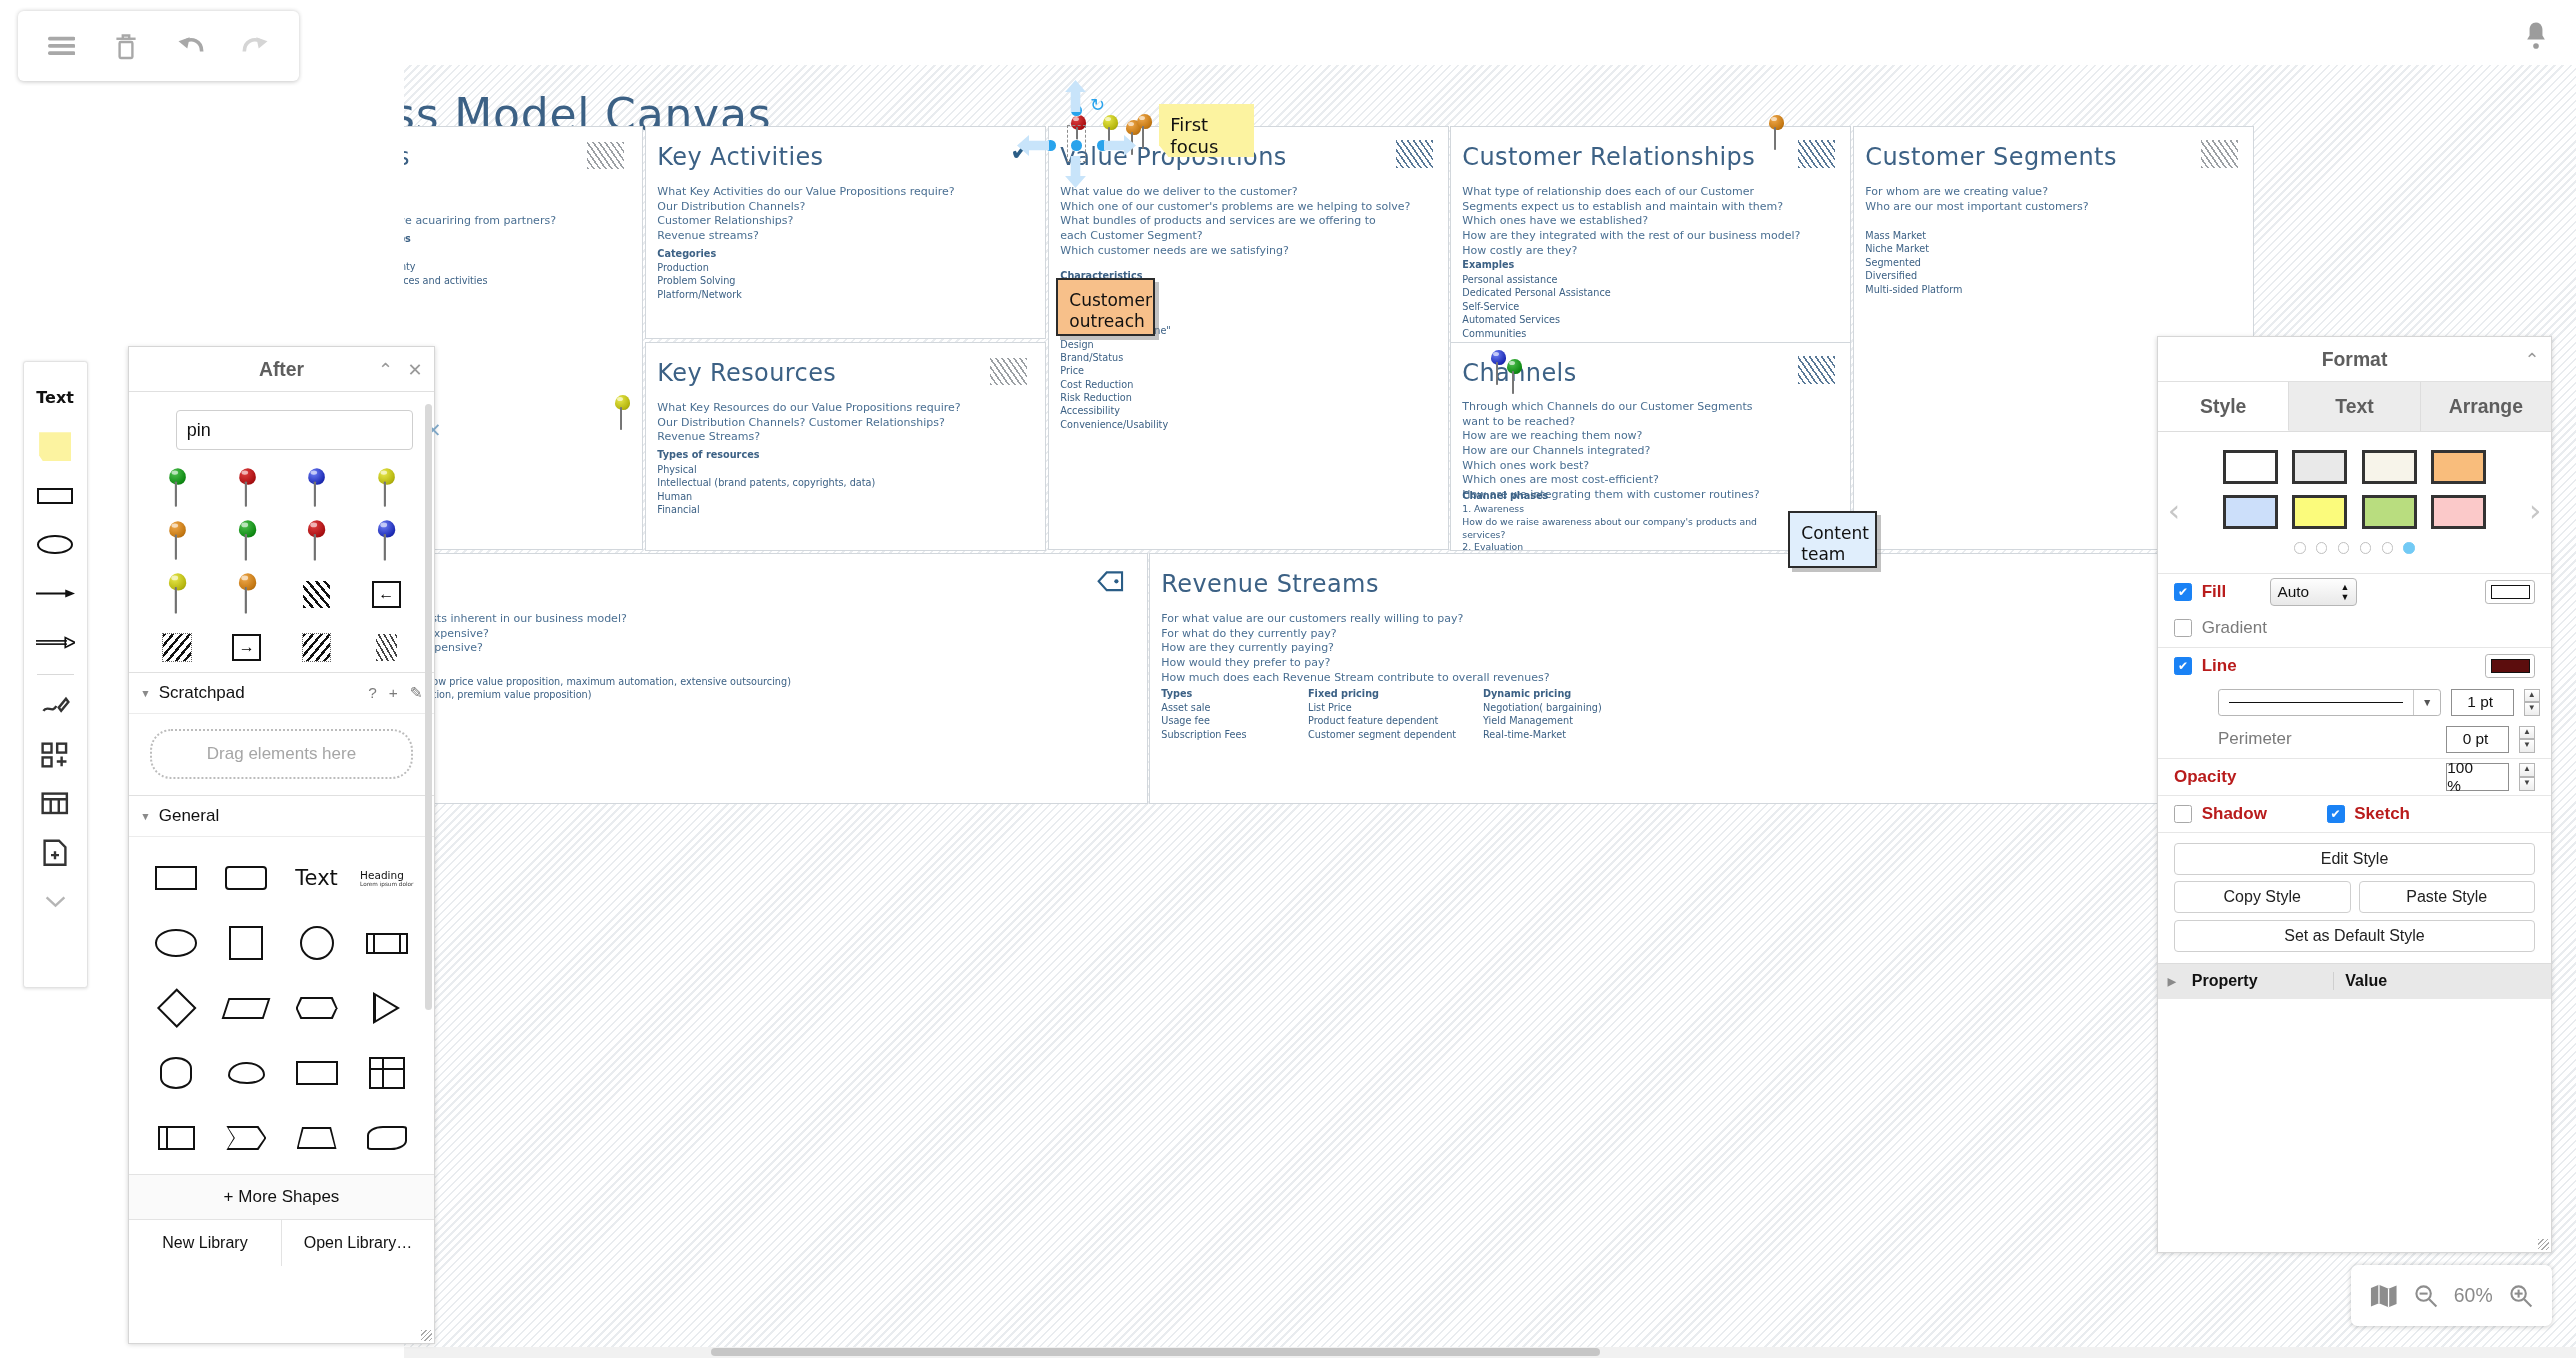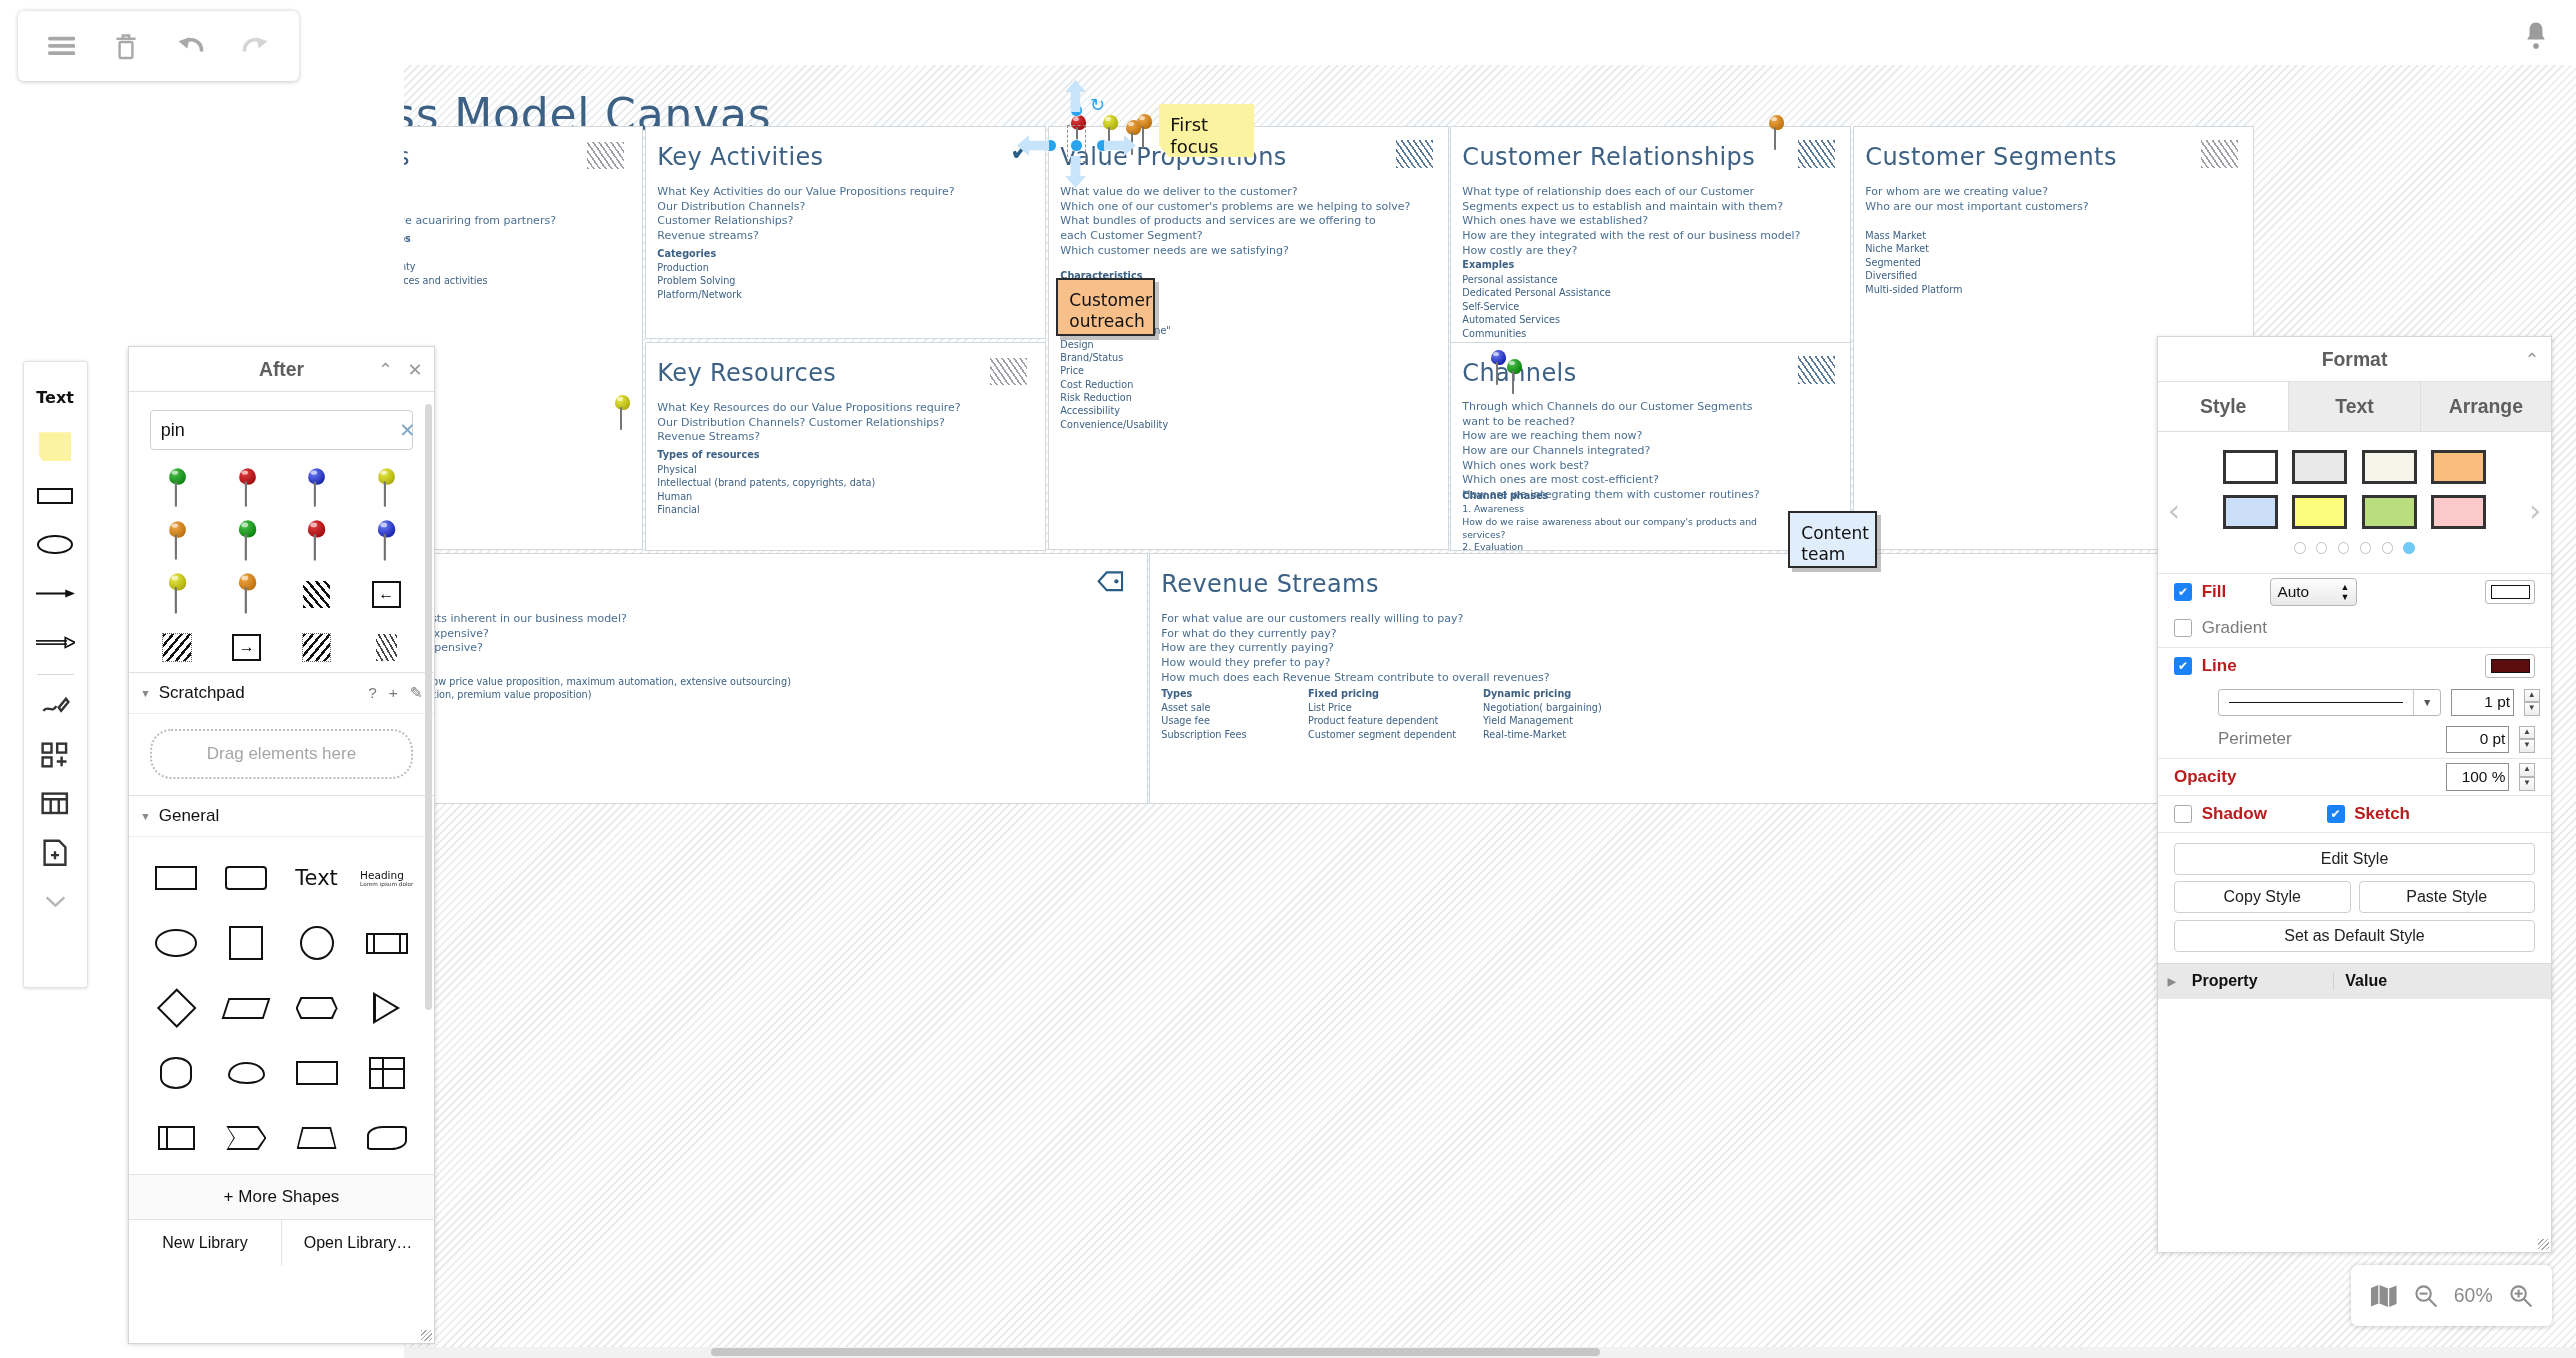--- a/index.html
+++ b/index.html
@@ -172,21 +172,21 @@
     position: relative; border-bottom: 0.8px solid #e0e0e0; background: #fff;
   }
   .panel-header .title {
     font-size: 19.4px; font-weight: bold; color: #5e5e5e;
   }
   .panel-header .hdr-icons {
     position: absolute; right: 11.3px; top: 0; height: 45px;
     display: flex; align-items: center; gap: 14.6px; color: #9a9a9a; font-size: 18px;
   }
   .panel-header .hdr-icons span { cursor: pointer; }
-  #search-row { padding: 18px 21px 8px; }
+  #search-row { padding: 18px 21px 8px; margin-left: 26px; }
   #search-box {
     width: 100%; height: 40px; border: 0.8px solid #cfcfcf; border-radius: 4px;
     display: flex; align-items: center; padding: 0 9.7px;
   }
   #search-box input {
     border: 0; outline: 0; flex: 1; font-size: 18px; font-family: "Liberation Sans", sans-serif;
     color: #111; background: transparent;
   }
   #clear-search { color: #7da5c4; font-size: 19.4px; cursor: pointer; padding-left: 6.5px; }
   .shape-grid {
@@ -331,21 +331,21 @@
   .line-style-box {
     flex: 1; height: 27.5px; border: 0.8px solid #b6b6b6; border-radius: 3.2px;
     display: flex; align-items: center; cursor: pointer; background: #fff;
   }
   .line-style-box .line-preview { flex: 1; height: 0.8px; background: #111; margin: 0 9.7px; }
   .line-style-box .caret-down { width: 27.5px; border-left: 0.8px solid #c9c9c9; height: 100%;
     display:flex; align-items:center; justify-content:center; font-size: 10.5px; color:#555; }
   .num-input {
     width: 63px; height: 27.5px; border: 0.8px solid #8f8f8f; background: #fff;
     display: flex; align-items: center; justify-content: flex-end;
-    padding-right: 3px; font-size: 15.4px; color: #111;
+    padding-right: 20px; font-size: 15.4px; color: #111;
   }
   .spinner { display: flex; flex-direction: column; width: 16px; cursor: pointer; }
   .spinner span { font-size: 8px; line-height: 9px; color: #444; text-align:center;
     border: 0.8px solid #b5b5b5; background: linear-gradient(#fff,#ededed); height: 13.7px;}
   .fmt-btn {
     height: 32px; border: 0.8px solid #cfcfcf; border-radius: 4px; background: #fff;
     display: flex; align-items: center; justify-content: center;
     font-size: 16px; color: #222; cursor: pointer;
   }
   #style-btns { padding: 9.7px 16px 11.3px; display: flex; flex-direction: column; gap: 6.5px; }

